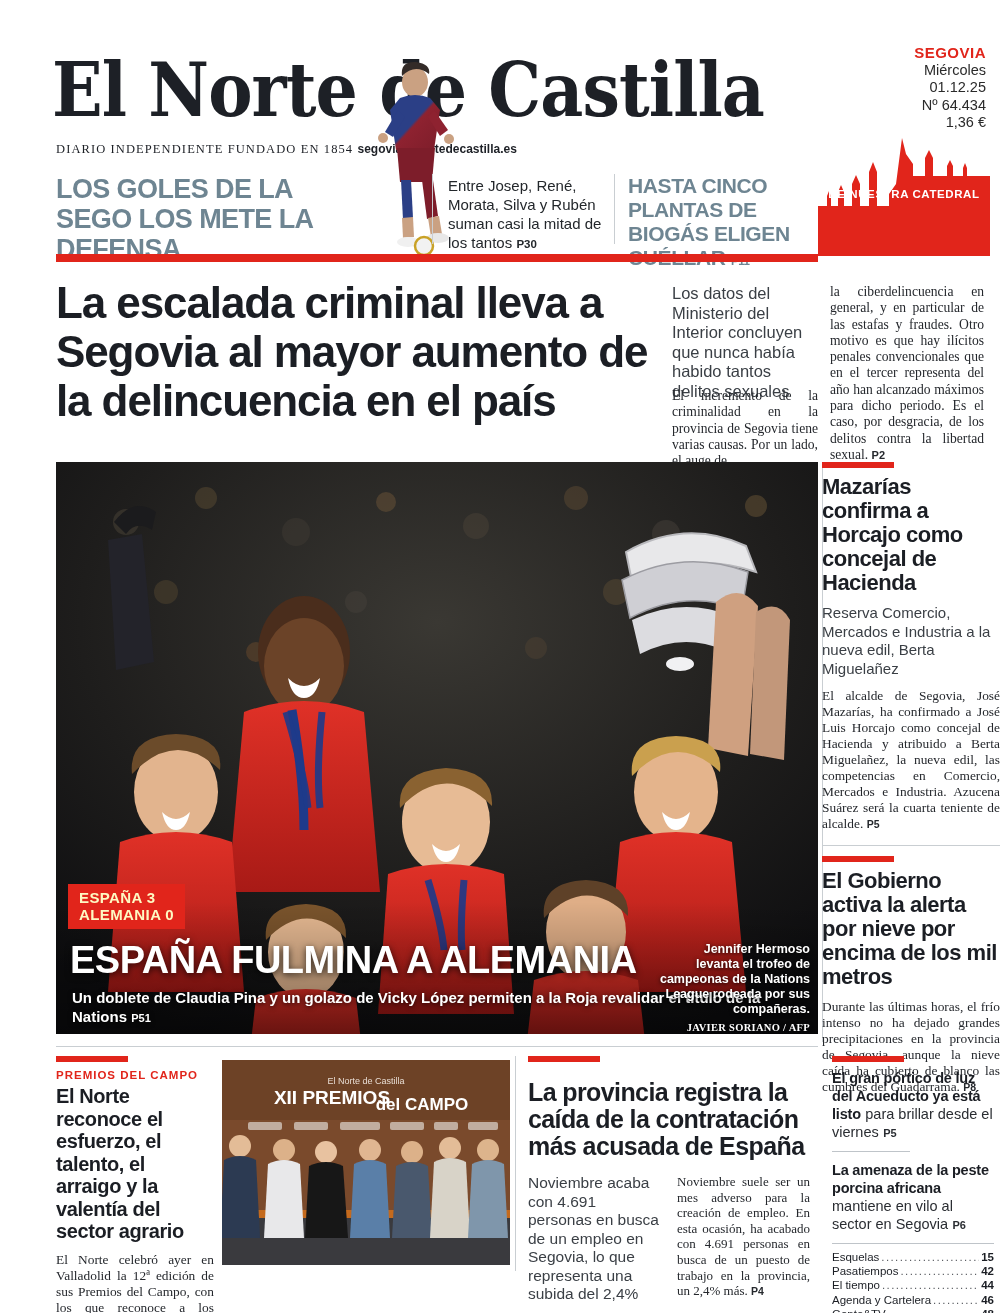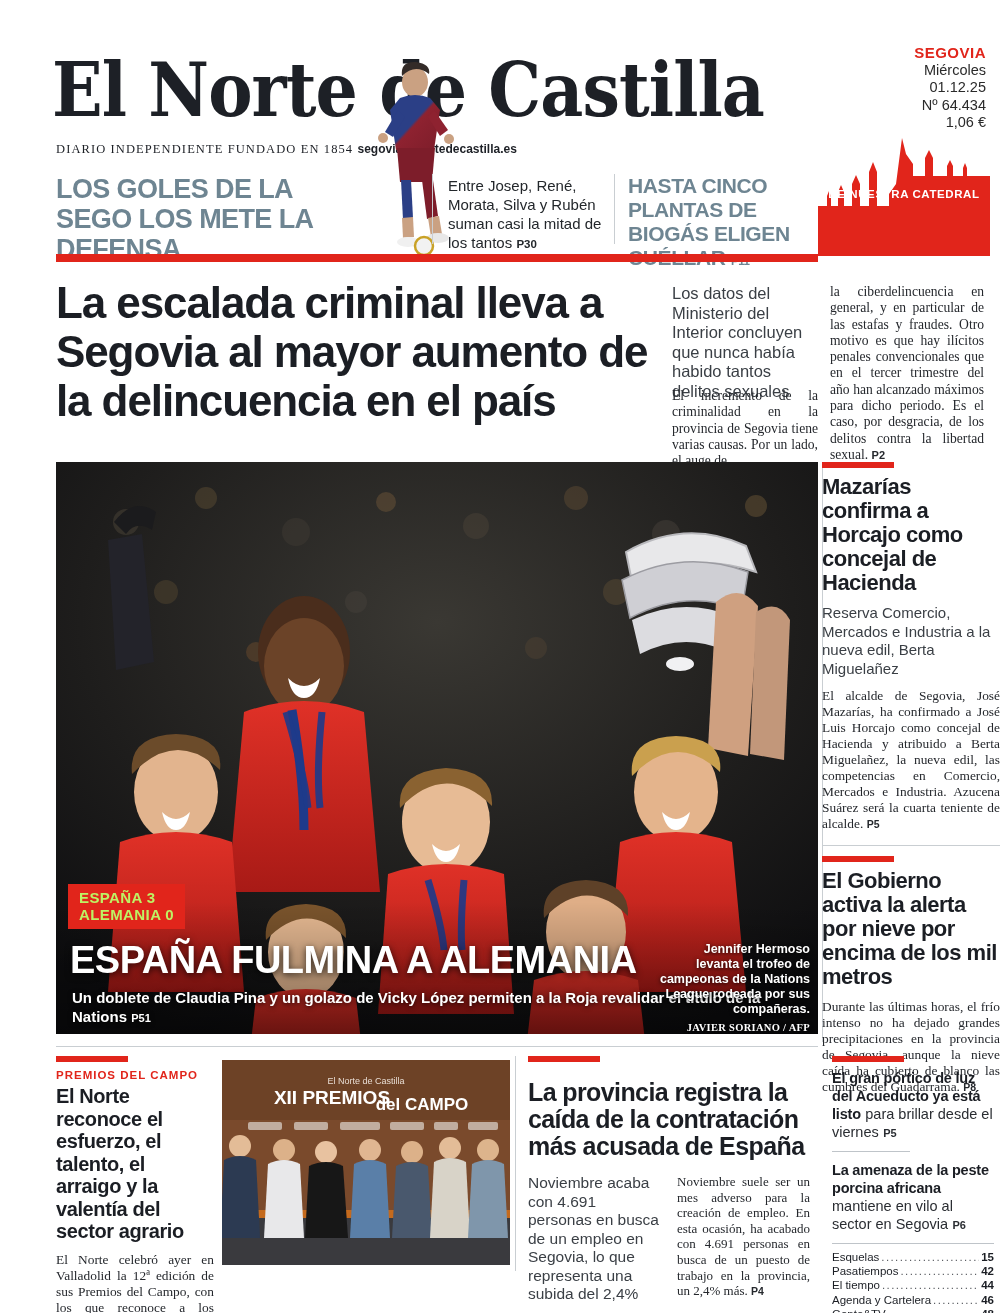--- a/index.html
+++ b/index.html
@@ -95,21 +95,21 @@
   }
   .lead-body2 .pg { font-family:"Liberation Sans",sans-serif; font-weight:700; font-size:11px;}
 
   
   .photo {
     position:absolute; left:56px; top:462px; width:762px; height:572px;
     overflow:hidden; background:#15161a;
   }
   .photo-canvas { position:absolute; inset:0; }
   .score-badge {
-    position:absolute; left:12px; top:422px; background:#e1251b; color:#bef264;
+    position:absolute; left:12px; top:422px; background:#e1251b; color:#fef9c3;
     padding:5px 11px 6px 11px; font-weight:700; font-size:15px; line-height:17px;
     letter-spacing:.4px;
   }
   .photo-hl {
     position:absolute; left:14px; top:478px; color:#fff; font-weight:700;
     font-size:38px; line-height:40px; letter-spacing:-.5px;
     text-shadow:0 2px 7px rgba(0,0,0,.75);
   }
   .photo-sub {
     position:absolute; left:16px; top:526px; color:#fff; font-weight:700;
@@ -227,21 +227,21 @@
       <ellipse cx="56" cy="184" rx="11" ry="5" fill="#f0f0f0"></ellipse>
       <ellipse cx="86" cy="180" rx="11" ry="5" fill="#e8e8e8"></ellipse>
       <circle cx="72" cy="188" r="9" fill="#f2f2f2" stroke="#c9a227" stroke-width="2.5"></circle>
     </svg>
 
     <div class="issue-box">
       <div class="seg">SEGOVIA</div>
       <div>Miércoles</div>
       <div>01.12.25</div>
       <div>Nº 64.434</div>
-      <div>1,06 €</div>
+      <div>1,36 €</div>
     </div>
 
     <svg class="cathedral" viewBox="0 0 172 118">
       <path fill="#e1251b" d="M84 0 l4 16 l7 10 l0 12 l12 0 l0 -18 l4 -8 l4 8 l0 18 l14 0 l0 -10 l3 -6 l3 6 l0 10 l10 0 l0 -8
         l2 -5 l2 5 l0 8 l23 0 l0 100 l-172 0 l0 -70 l9 0 l0 -10 l2 -5 l2 5 l0 10 l7 0 l0 -14 l3 -7 l3 7 l0 14 l8 0 l0 -22
         l4 -9 l4 9 l0 22 l9 0 l0 -34 l4 -10 l4 10 l0 34 l12 0 l0 -12 l7 -10z"></path>
       <path fill="#fff" d="M6 46 l0 -7 l2 0 l0 7z M12 44 l0 -5 l2 0 l0 5z M18 44 l0 -5 l2 0 l0 5z M24 44 l0 -5 l2 0 l0 5z"></path>
     </svg>
 
     <div class="c500">
@@ -262,21 +262,21 @@
       <span class="pg">P11</span>
     </div>
   </div>
   <div class="red-rule"></div>
 
   <div class="lead">
     <div class="lead-hl">La escalada criminal lleva a Segovia al mayor aumento de la delincuencia en el país</div>
     <div class="lead-sub">Los datos del Ministerio del Interior concluyen que nunca había habido tantos delitos sexuales</div>
     <div class="lead-body1">El incremento de la criminalidad en la provincia de Segovia tiene varias causas. Por un lado, el auge de</div>
     <div class="lead-body2">
-      <span>la ciberdelincuencia en general, y en particular de las estafas y fraudes. Otro motivo es que hay ilícitos penales convencionales que en el tercer trimestre del año han alcanzado máximos para dicho periodo. Es el caso, por desgracia, de los delitos contra la libertad sexual.</span>
+      <span>la ciberdelincuencia en general, y en particular de las estafas y fraudes. Otro motivo es que hay ilícitos penales convencionales que en el tercer representa del año han alcanzado máximos para dicho periodo. Es el caso, por desgracia, de los delitos contra la libertad sexual.</span>
       <span class="pg">P2</span>
     </div>
   </div>
 
   <div class="photo">
     <svg class="photo-canvas" viewBox="0 0 762 572" preserveAspectRatio="none">
       <defs>
         <radialGradient id="crowd" cx="50%" cy="28%" r="78%">
           <stop offset="0%" stop-color="#3a3833"></stop>
             <stop offset="60%" stop-color="#1e1d1c"></stop>

